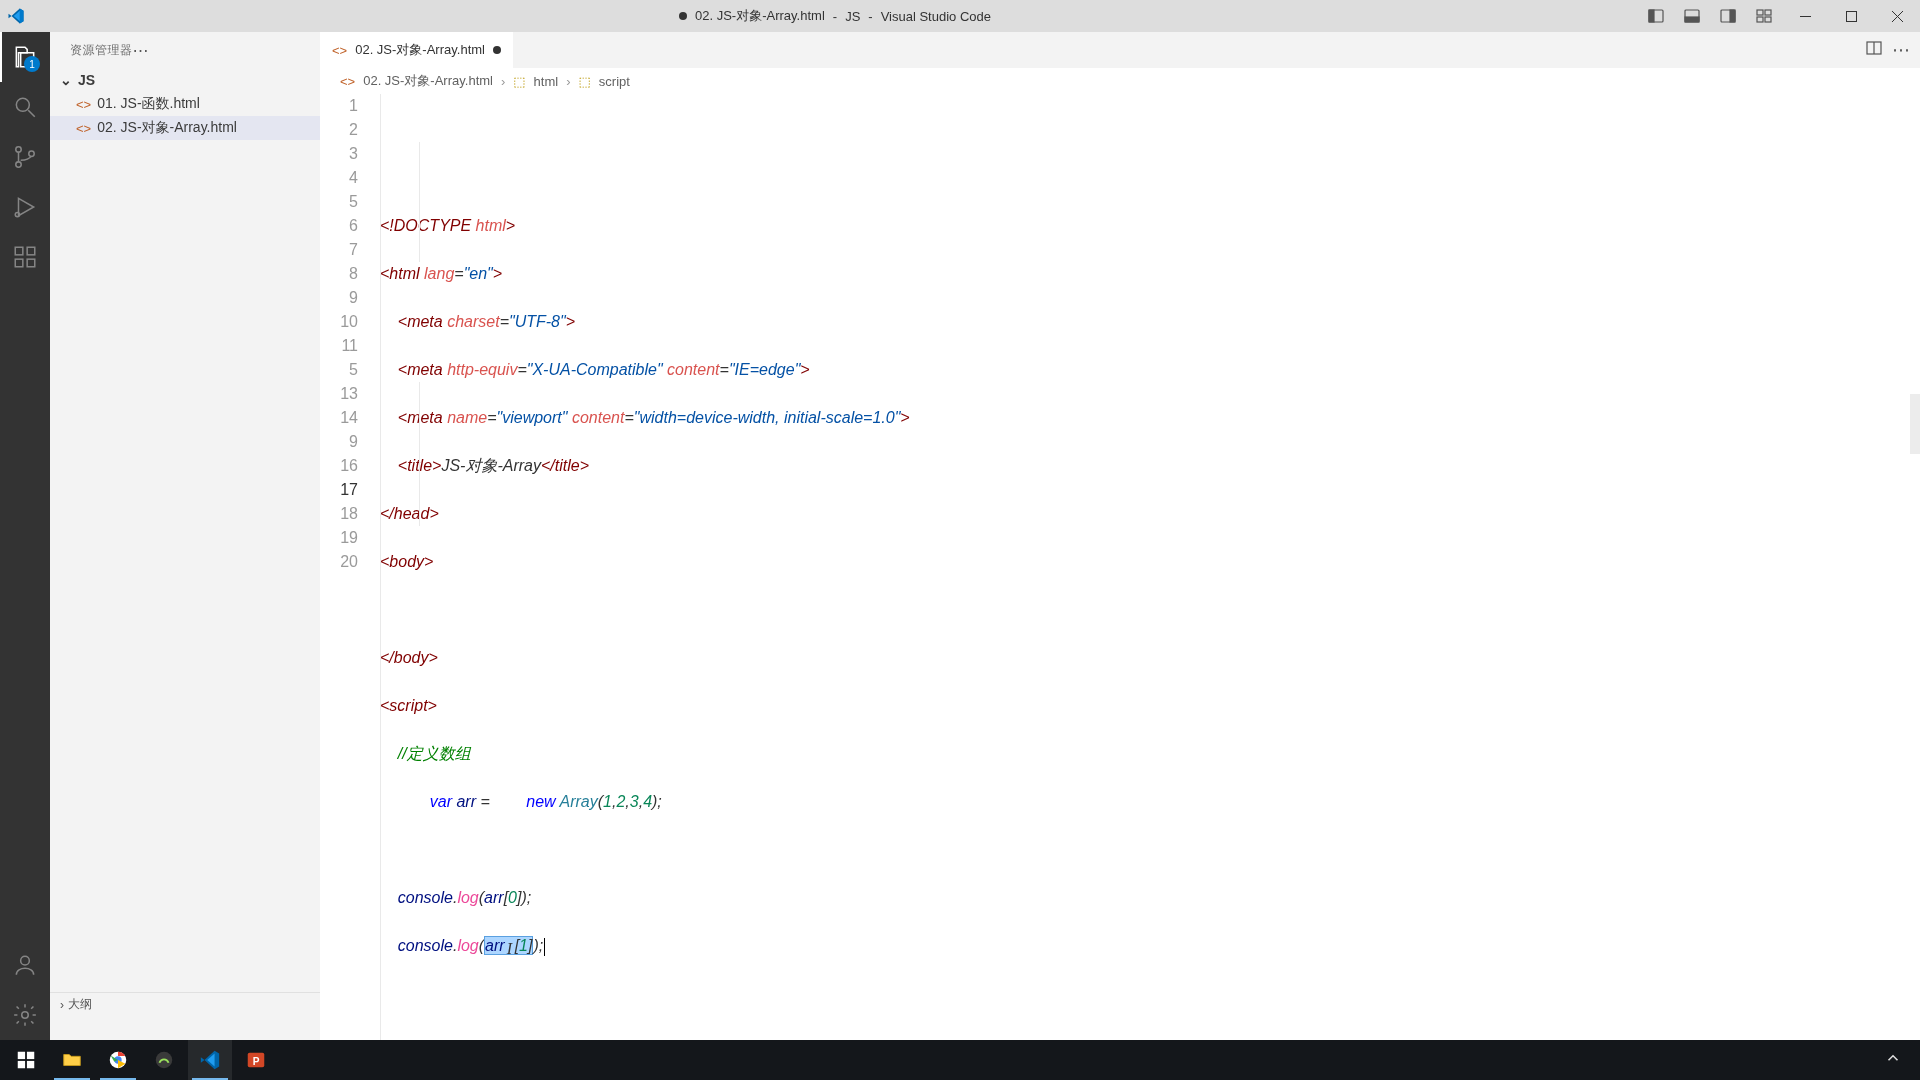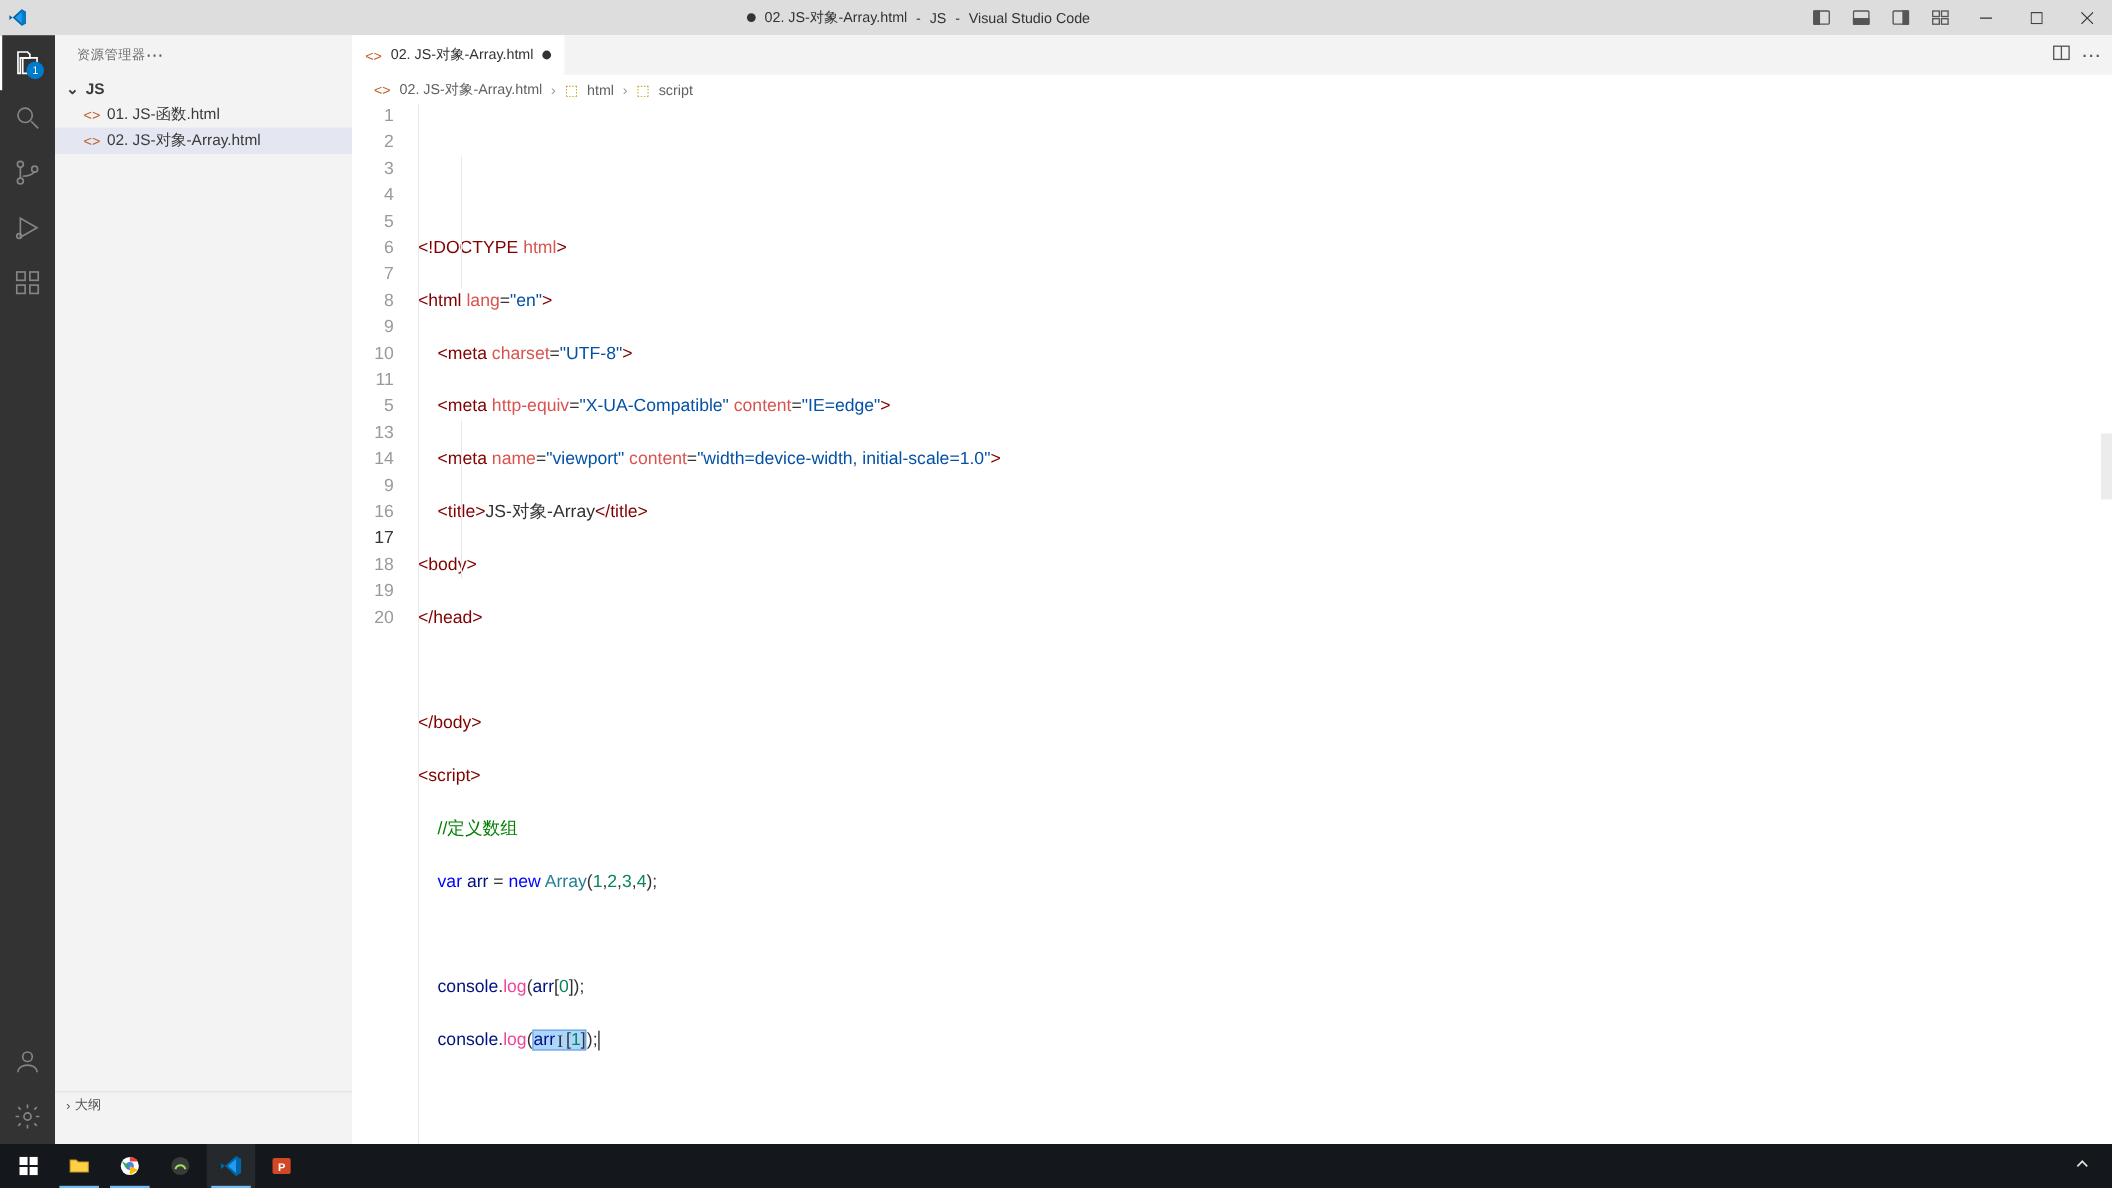--- a/index.html
+++ b/index.html
@@ -56,33 +56,33 @@
 
 .crumbs { height: 26px; display: flex; align-items: center; padding-left: 20px; gap: 8px; font-size: 13px; color: #616161; }
 .crumbs .fico { color: #c0632b; }
 .crumb-sep { color: #999; }
 .crumb-icon { color: #b89500; }
 
 .code { flex: 1; display: flex; font-family: Consolas, "Courier New", monospace; font-size: 16px; line-height: 24px; overflow: hidden; position: relative; }
 .gutter { width: 60px; text-align: right; color: #9a9a9a; padding-right: 22px; user-select: none; }
 .gutter .ln { height: 24px; }
 .gutter .ln.cur { color: #333; }
-.lines { flex: 1; position: relative; white-space: pre; }
+.lines { flex: 1; position: relative; white-space: pre; font-style: italic; }
 .lines .line { height: 24px; }
 .indent-guide { position: absolute; top: 0; bottom: 0; width: 1px; background: #e9e9e9; }
 
 
 .minimap-shade { position: absolute; right: 0; top: 300px; width: 10px; height: 60px; background: rgba(100,100,100,.12); }
 
 
 .t-tag { color: #800000; }
 .t-pun { color: #800000; }
 .t-attr { color: #d9534f; }
 .t-str { color: #0451a5; }
-.t-kw { color: #0000ff; }
+.t-kw { color: #0000ff; margin-left: 32px; }
 .t-var { color: #001080; }
 .t-func { color: #ec4899; }
 .t-num { color: #098658; }
 .t-cm { color: #008000; }
 .t-cls { color: #267f99; }
 .t-text { color: #333; }
 .sel { background: #add6ff; border: 1px solid #5aa0e0; padding: 0 0; }
 .cursor { display: inline-block; width: 0; border-left: 1px solid #000; height: 18px; vertical-align: middle; margin-left: 1px; }
 .text-cursor-icon { display:inline-block; width:10px; height:16px; position:relative; vertical-align:middle; }
 .text-cursor-icon::before { content:"I"; font-family: serif; position:absolute; left:2px; top:-2px; color:#333; }
@@ -299,22 +299,22 @@
           <div class="indent-guide" style="left:0px;"></div>
           <div class="indent-guide" style="left:39px; top:48px; height:120px;"></div>
           <div class="indent-guide" style="left:39px; top:288px; height:144px;"></div>
 
 <div class="line"><span class="t-pun">&lt;!</span><span class="t-tag">DOCTYPE</span><span> </span><span class="t-attr">html</span><span class="t-pun">&gt;</span></div>
 <div class="line"><span class="t-pun">&lt;</span><span class="t-tag">html</span><span> </span><span class="t-attr">lang</span><span class="t-text">=</span><span class="t-str">"en"</span><span class="t-pun">&gt;</span></div>
 <div class="line"><span>    </span><span class="t-pun">&lt;</span><span class="t-tag">meta</span><span> </span><span class="t-attr">charset</span><span class="t-text">=</span><span class="t-str">"UTF-8"</span><span class="t-pun">&gt;</span></div>
 <div class="line"><span>    </span><span class="t-pun">&lt;</span><span class="t-tag">meta</span><span> </span><span class="t-attr">http-equiv</span><span class="t-text">=</span><span class="t-str">"X-UA-Compatible"</span><span> </span><span class="t-attr">content</span><span class="t-text">=</span><span class="t-str">"IE=edge"</span><span class="t-pun">&gt;</span></div>
 <div class="line"><span>    </span><span class="t-pun">&lt;</span><span class="t-tag">meta</span><span> </span><span class="t-attr">name</span><span class="t-text">=</span><span class="t-str">"viewport"</span><span> </span><span class="t-attr">content</span><span class="t-text">=</span><span class="t-str">"width=device-width, initial-scale=1.0"</span><span class="t-pun">&gt;</span></div>
 <div class="line"><span>    </span><span class="t-pun">&lt;</span><span class="t-tag">title</span><span class="t-pun">&gt;</span><span class="t-text">JS-对象-Array</span><span class="t-pun">&lt;/</span><span class="t-tag">title</span><span class="t-pun">&gt;</span></div>
+<div class="line"><span class="t-pun">&lt;/</span><span class="t-tag">head</span><span class="t-pun">&gt;</span></div>
 <div class="line"><span class="t-pun">&lt;</span><span class="t-tag">body</span><span class="t-pun">&gt;</span></div>
-<div class="line"><span class="t-pun">&lt;/</span><span class="t-tag">head</span><span class="t-pun">&gt;</span></div>
 <div class="line">&nbsp;</div>
 <div class="line"><span class="t-pun">&lt;/</span><span class="t-tag">body</span><span class="t-pun">&gt;</span></div>
 <div class="line"><span class="t-pun">&lt;</span><span class="t-tag">script</span><span class="t-pun">&gt;</span></div>
 <div class="line"><span>    </span><span class="t-cm">//定义数组</span></div>
 <div class="line"><span>    </span><span class="t-kw">var</span><span> </span><span class="t-var">arr</span><span class="t-text"> = </span><span class="t-kw">new</span><span> </span><span class="t-cls">Array</span><span class="t-text">(</span><span class="t-num">1</span><span class="t-text">,</span><span class="t-num">2</span><span class="t-text">,</span><span class="t-num">3</span><span class="t-text">,</span><span class="t-num">4</span><span class="t-text">);</span></div>
 <div class="line">&nbsp;</div>
 <div class="line"><span>    </span><span class="t-var">console</span><span class="t-text">.</span><span class="t-func">log</span><span class="t-text">(</span><span class="t-var">arr</span><span class="t-text">[</span><span class="t-num">0</span><span class="t-text">]);</span></div>
 <div class="line"><span>    </span><span class="t-var">console</span><span class="t-text">.</span><span class="t-func">log</span><span class="t-text">(</span><span class="sel"><span class="t-var">arr</span><span class="text-cursor-icon"></span><span class="t-text">[</span><span class="t-num">1</span><span class="t-text">]</span></span><span class="t-text">);</span><span class="cursor"></span></div>
 <div class="line">&nbsp;</div>
 

